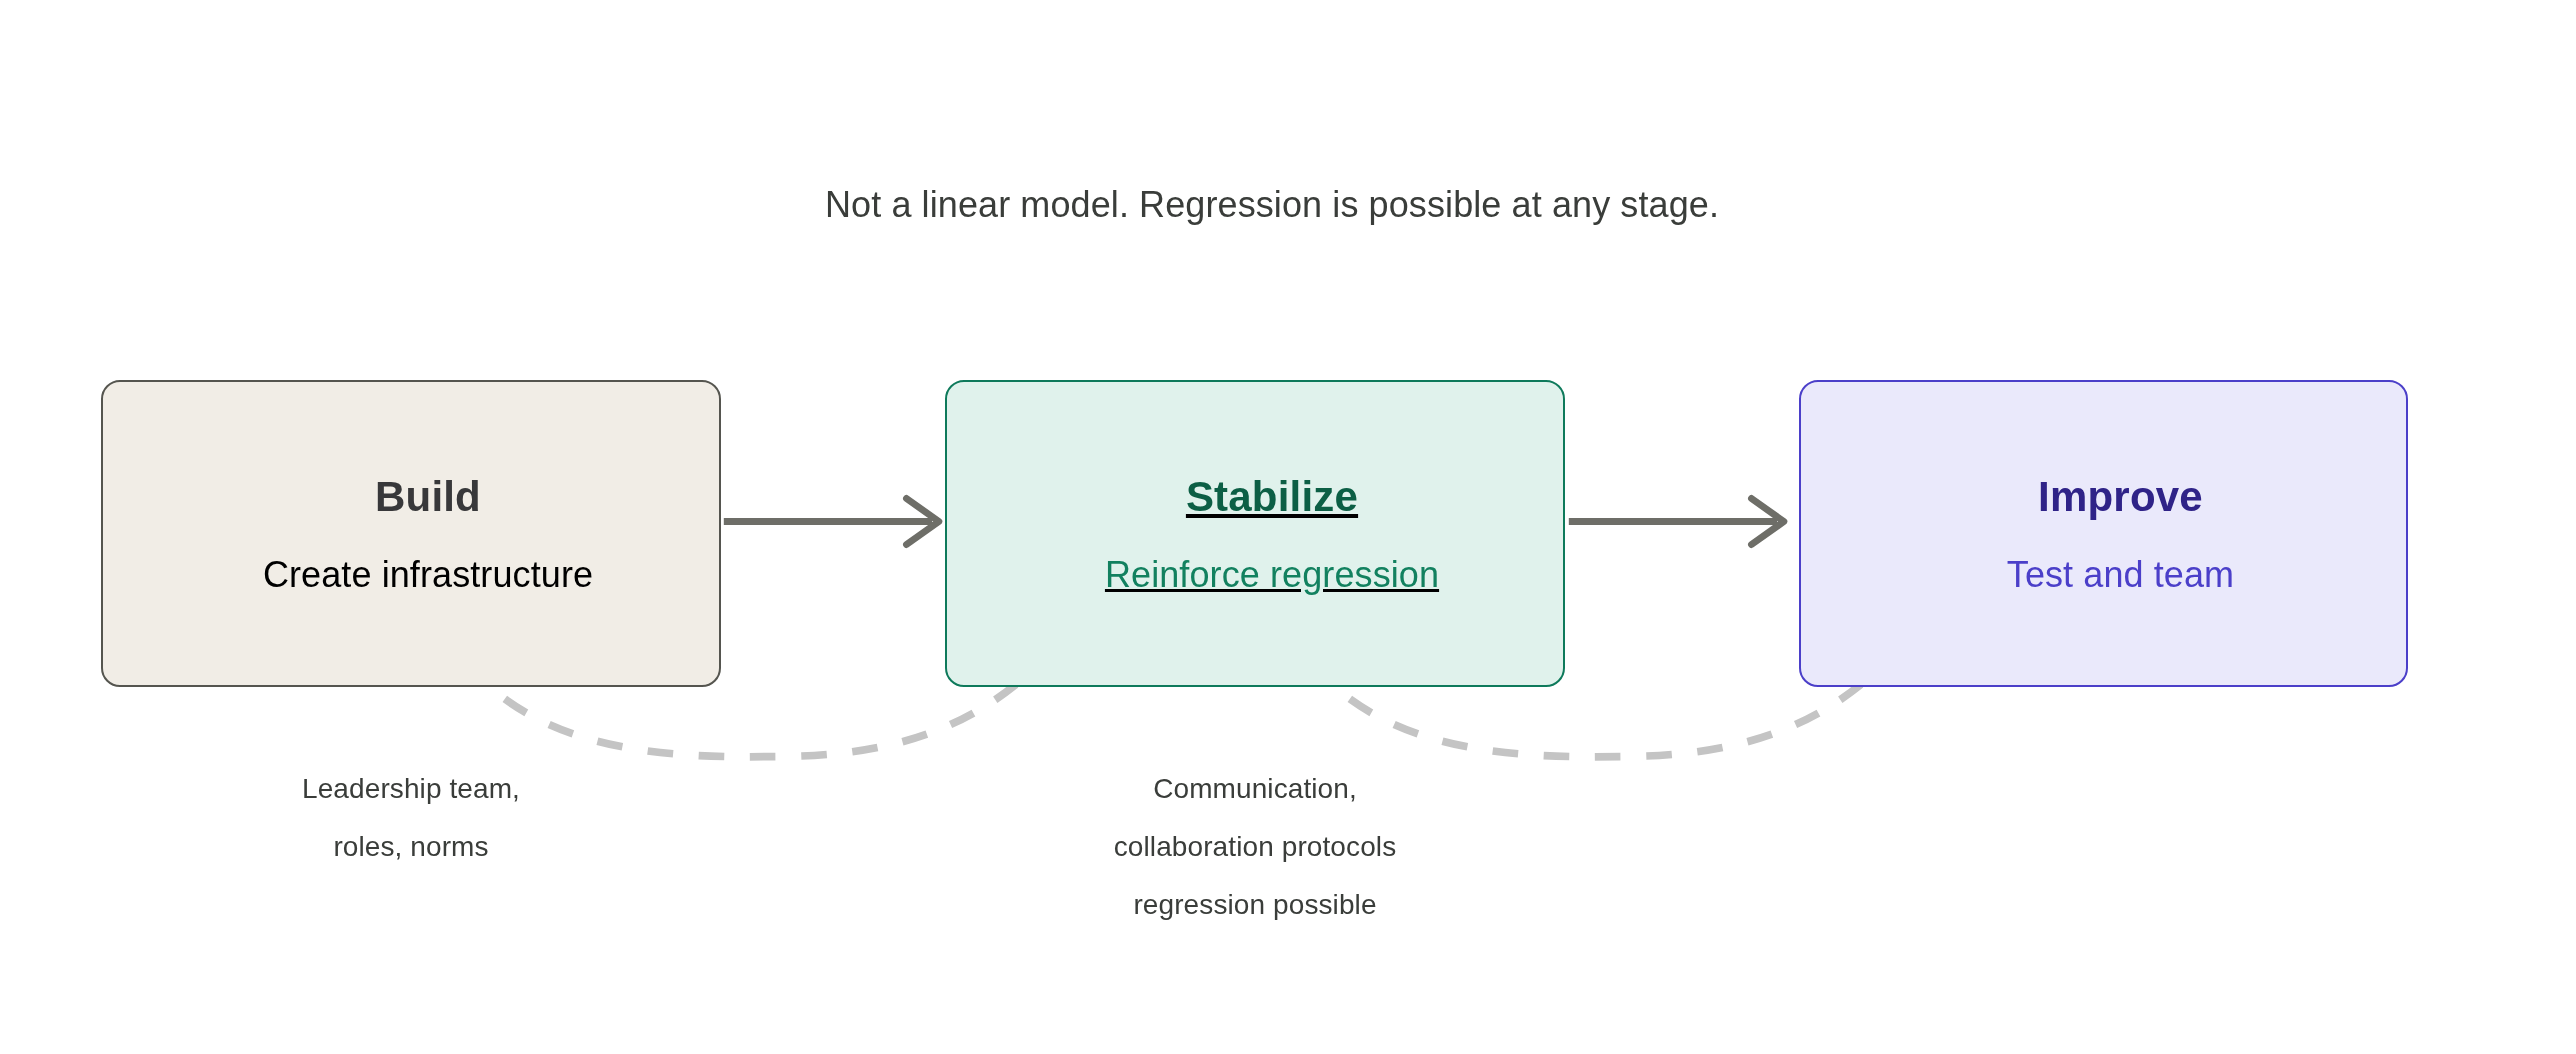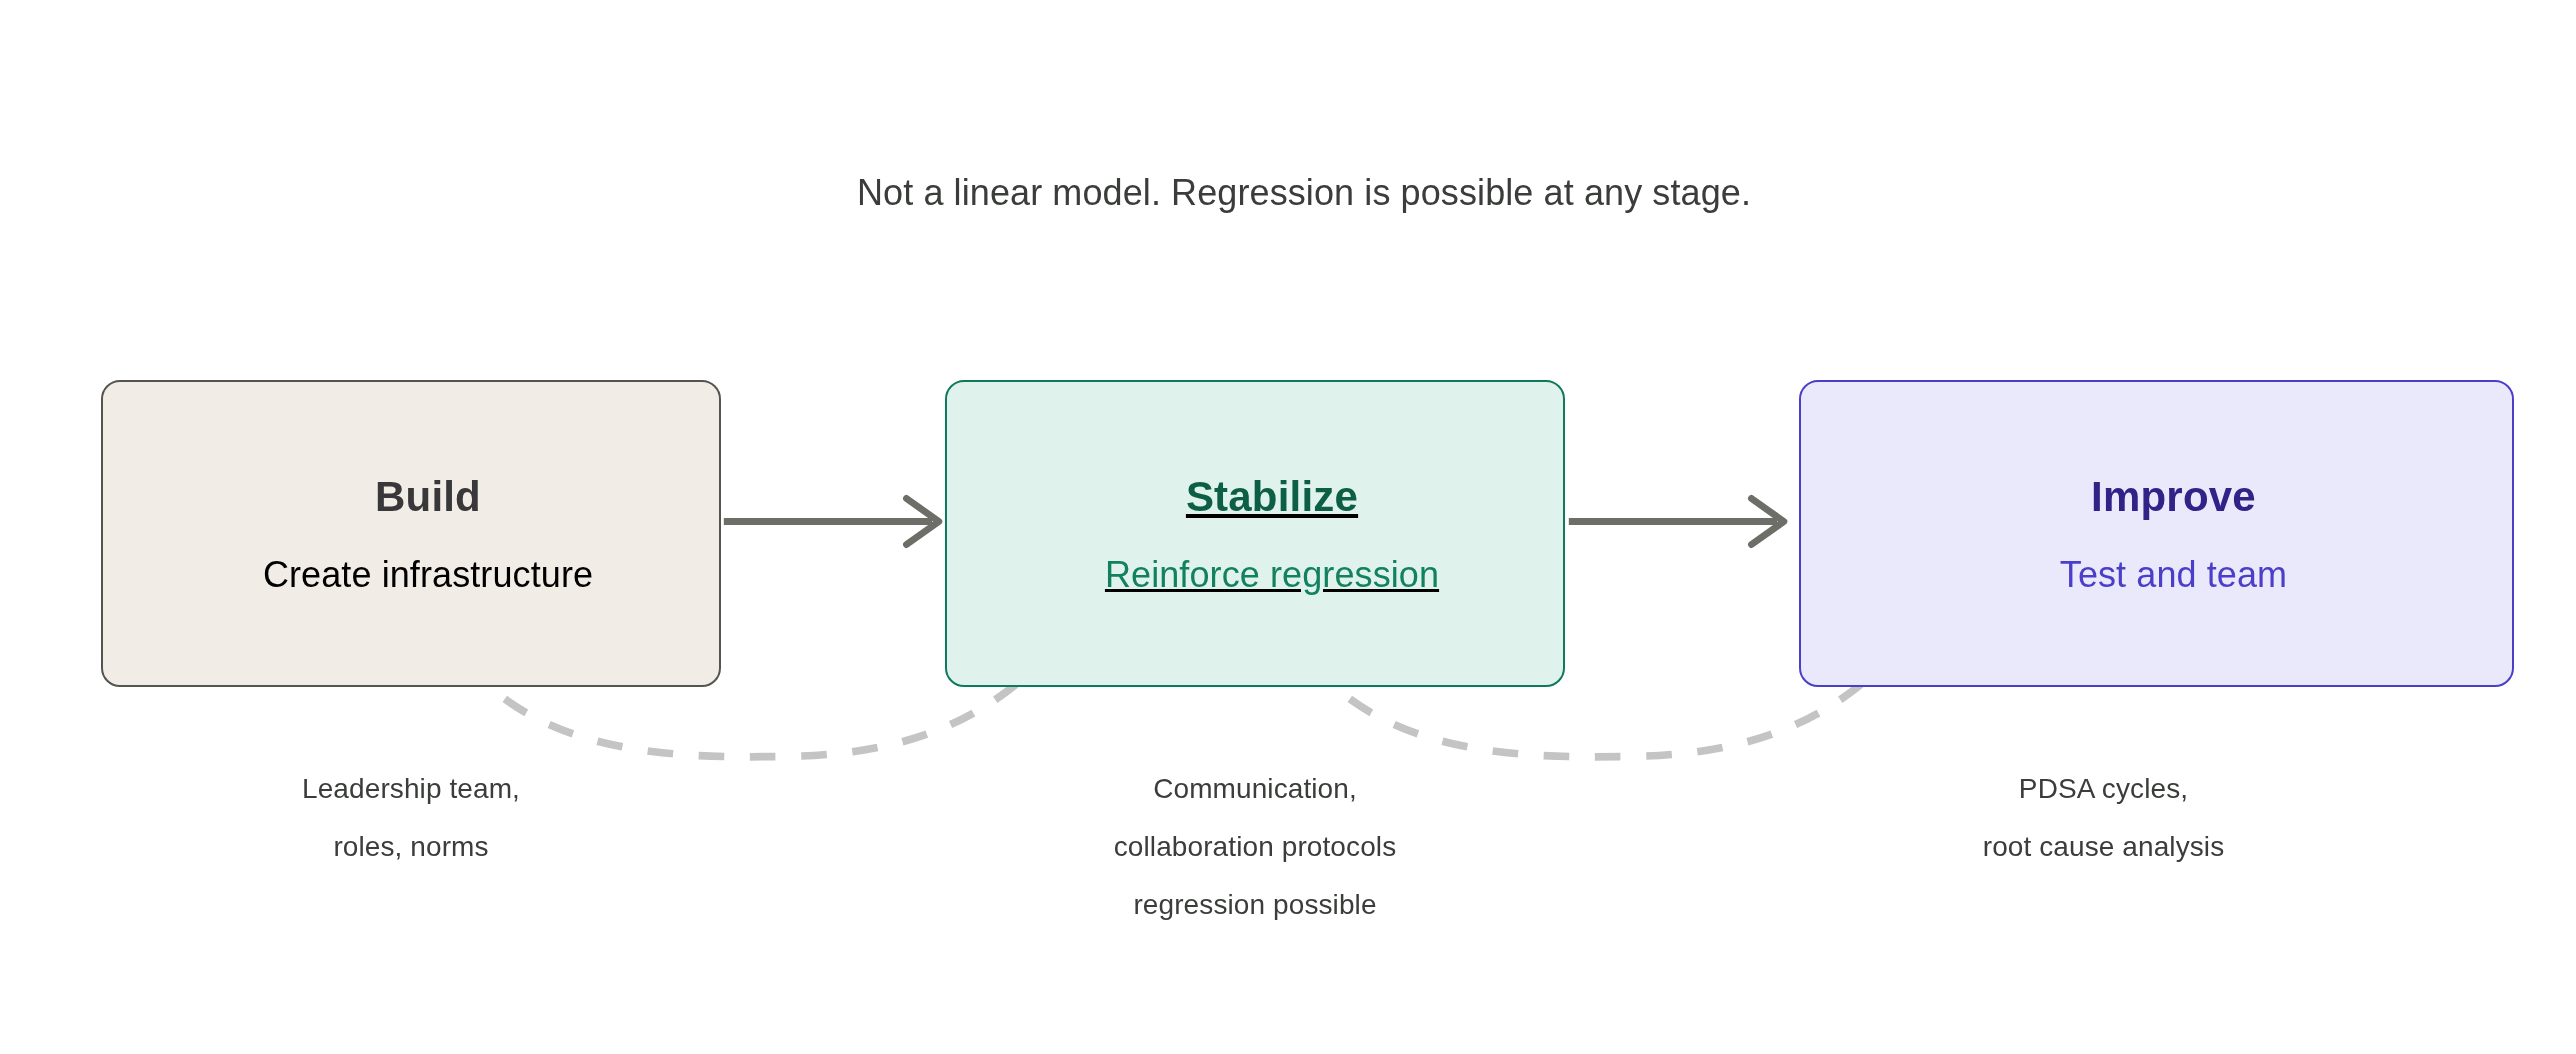--- a/index.html
+++ b/index.html
@@ -21,30 +21,29 @@
     left: 0;
     top: 0;
     width: 2576px;
     height: 1055px;
   }
 
   
   .diagram-note {
     position: absolute;
     left: 0;
-    top: 169px;
+    top: 181px;
     width: 2544px;
     text-align: center;
     font-size: 36px;
     line-height: 48px;
     color: #3a3d3a;
     font-weight: 400;
     letter-spacing: 0.1px;
     white-space: nowrap;
-    padding-left: 32px;
   }
 
   
   #connectors {
     position: absolute;
     left: 0;
     top: 0;
     width: 2576px;
     height: 1055px;
     pointer-events: none;
@@ -95,21 +94,21 @@
     width: 620px;
     background: #e0f2ec;
     border-color: #0e7a5b;
     text-decoration: underline;
   }
   #node-stabilize .stage-title { color: #0c5f45; }
   #node-stabilize .stage-subtitle { color: #12815f; }
 
   #node-improve {
     left: 1799px;
-    width: 715px;
+    width: 609px;
     background: #eae9fb;
     border-color: #4b3fc9;
   }
   #node-improve .stage-title { color: #2f2388; }
   #node-improve .stage-subtitle { color: #4b3fc9; }
 
   
   .stage-caption {
     position: absolute;
     top: 760px;
@@ -164,17 +163,15 @@
     <div class="stage-subtitle">Test and team</div>
   </div>
 
   <div class="stage-caption" id="caption-build">Leadership team,
 roles, norms</div>
 
   <div class="stage-caption" id="caption-stabilize">Communication,
 collaboration protocols
 regression possible</div>
 
-  <div class="stage-caption" id="caption-improve">PDSA cycles,
-root cause analysis</div>
 
 </div>
 
 
 </body></html>

